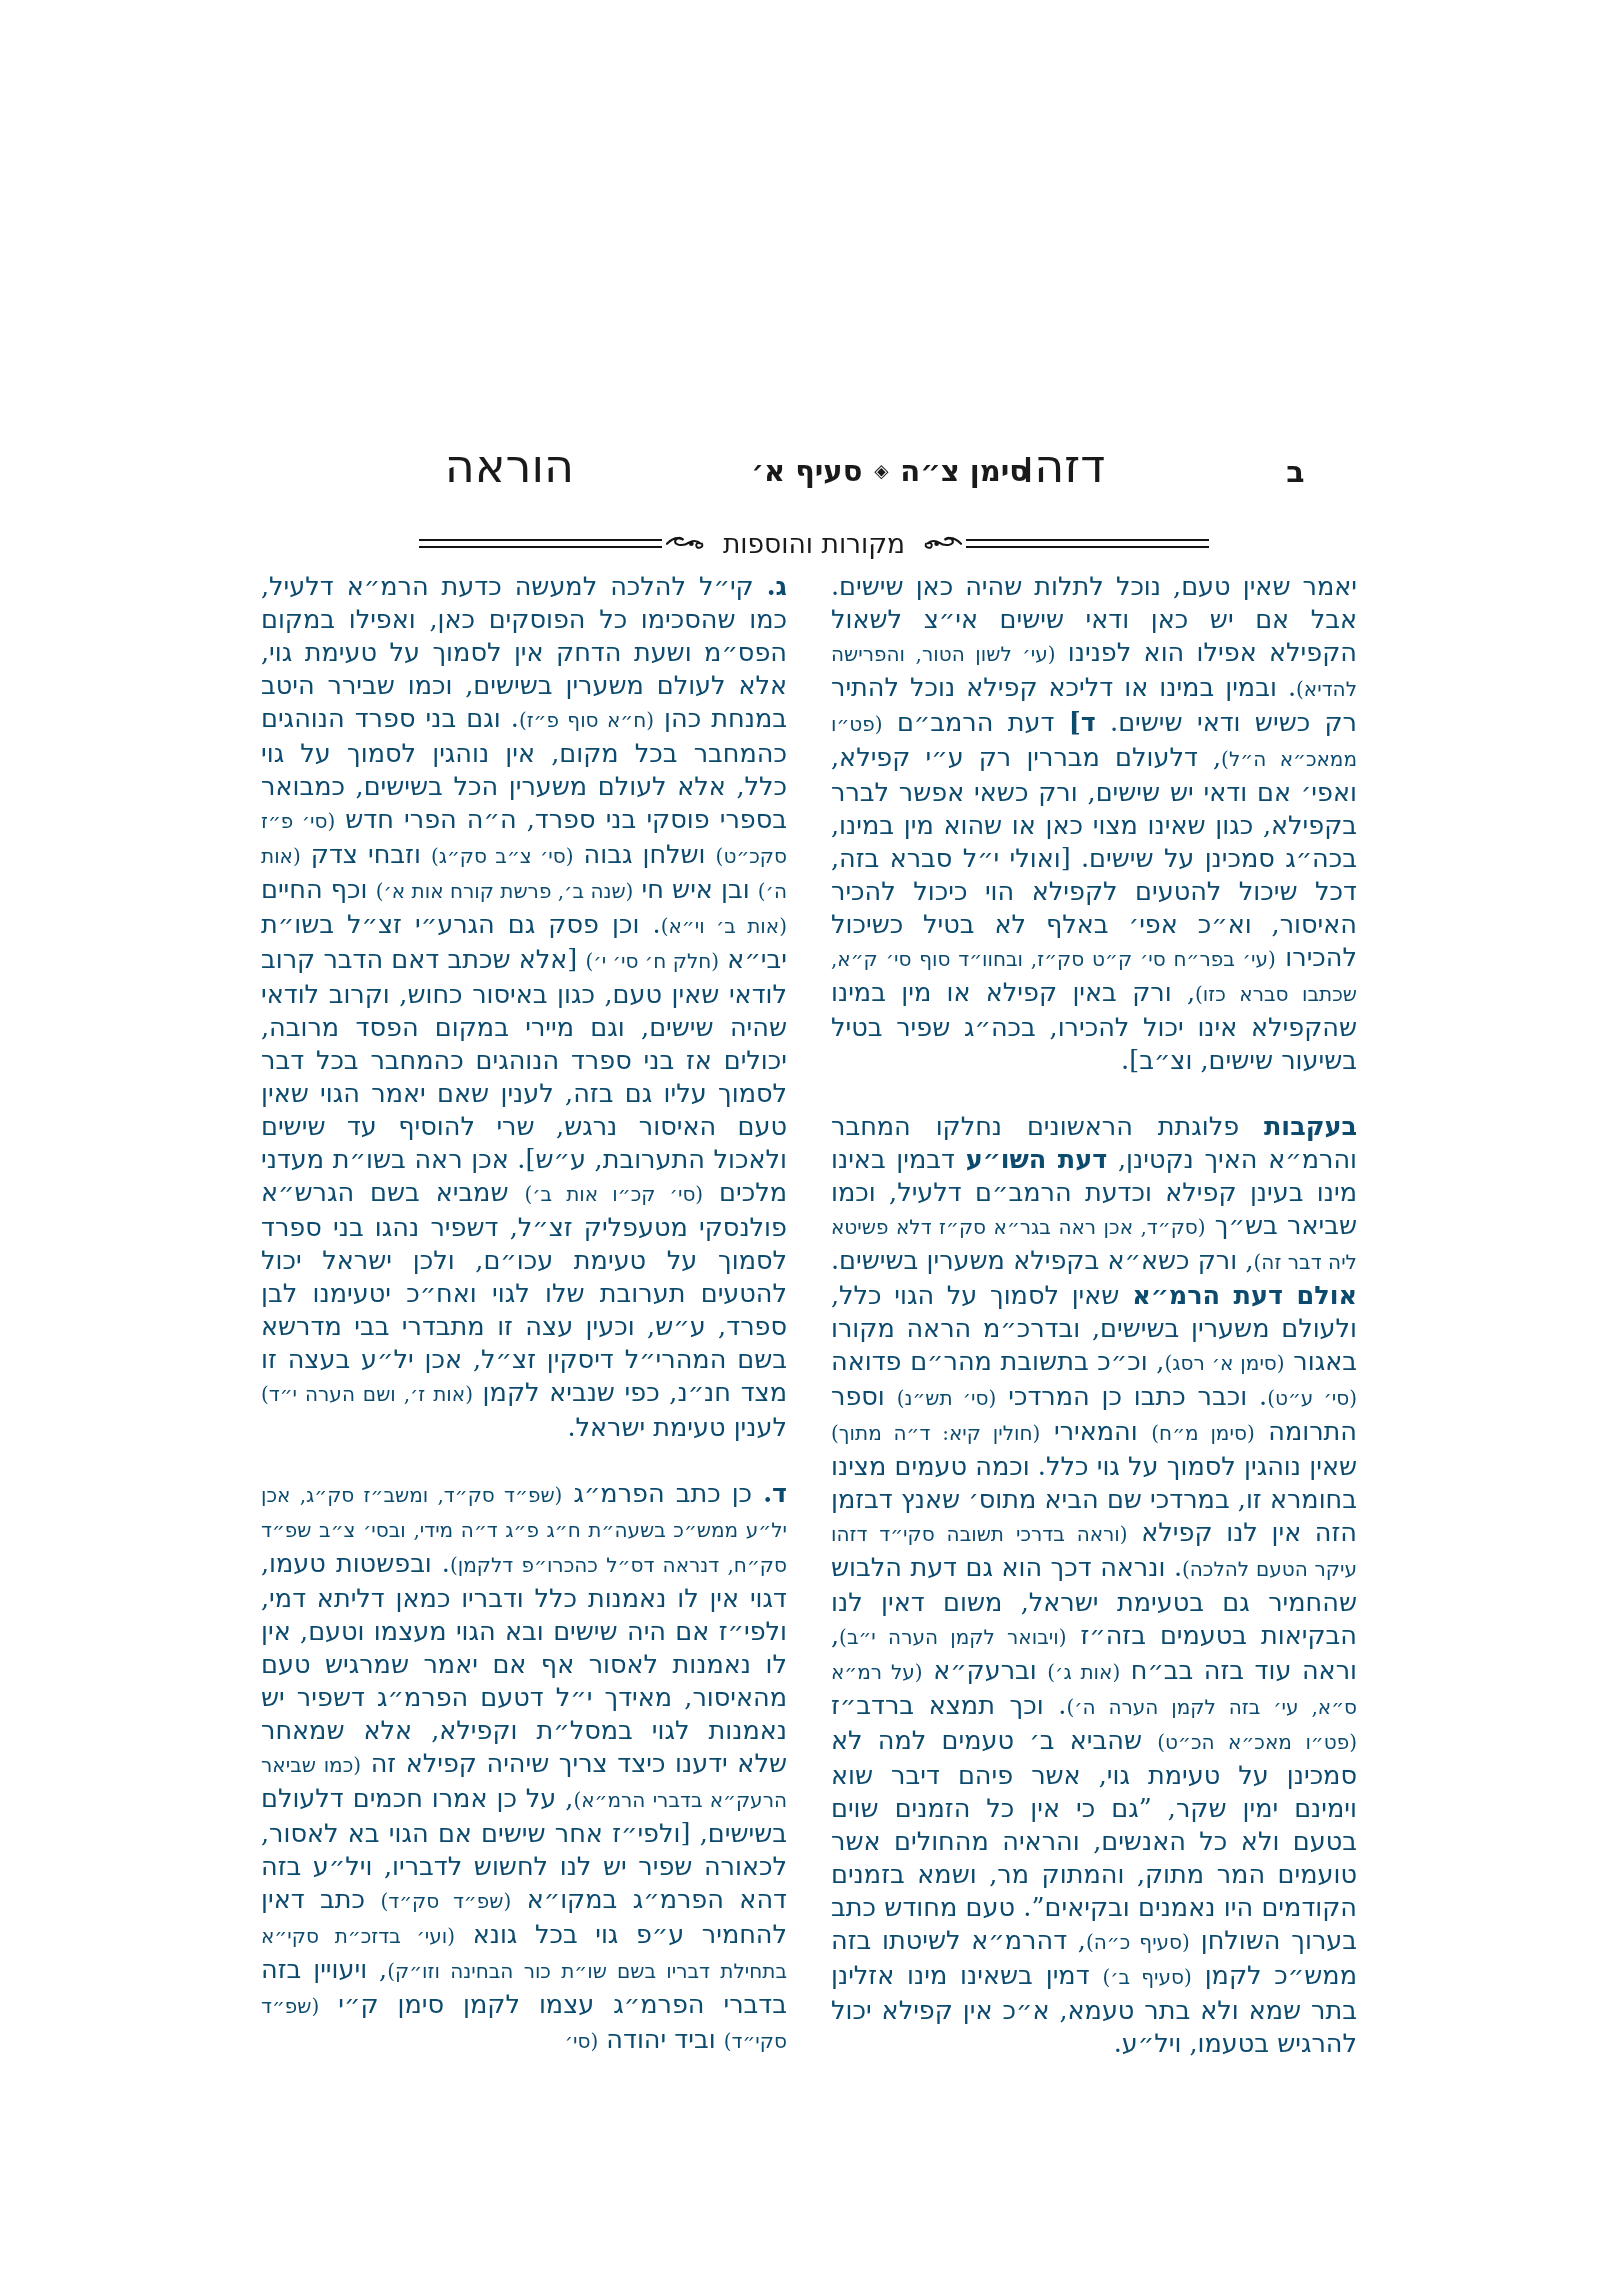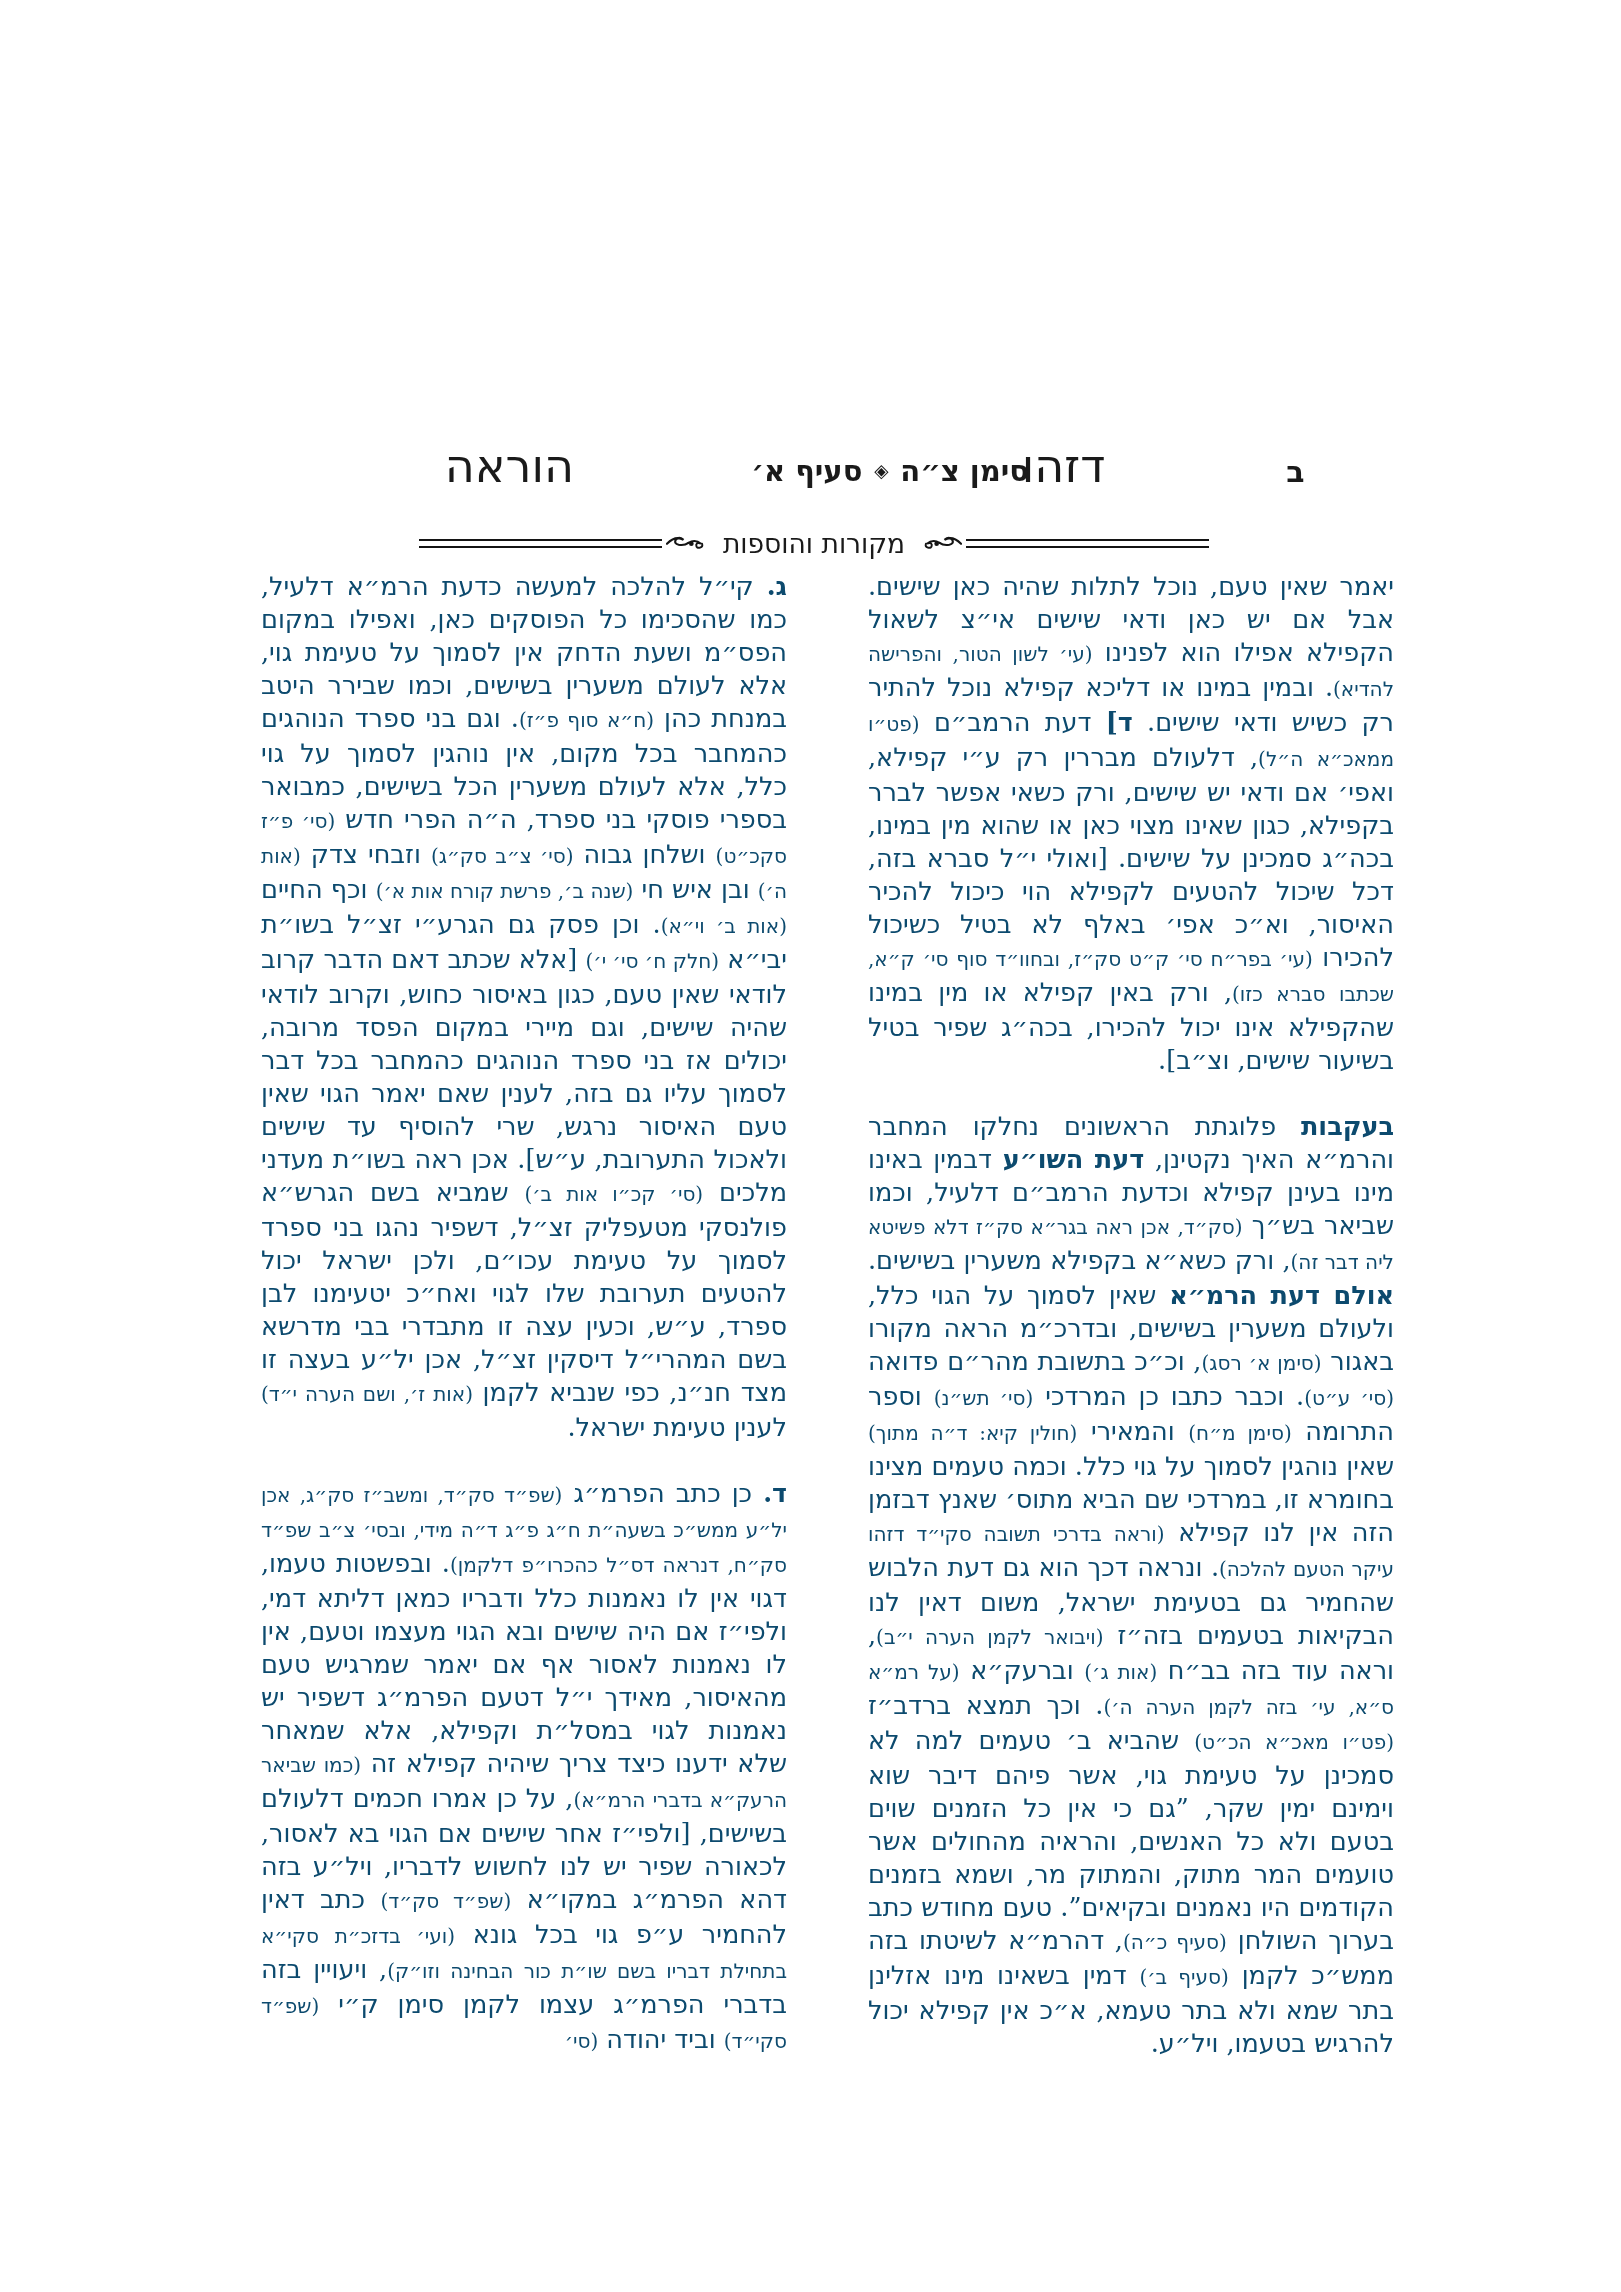--- a/index.html
+++ b/index.html
@@ -45,21 +45,21 @@
   }
   .flourish{display:flex;align-items:center;margin:0 3.9px;}
   .flourish.mirrored svg{transform:scaleX(-1);}
   
   .col{
     position:absolute;top:570px;width:526px;
     direction:rtl;text-align:justify;
     font-size:25.5px;line-height:33px;
     color:#0c4a6e;
   }
-  .col-right{left:868px;}
+  .col-right{left:831px;}
   .col-left{left:261px;}
   .para{margin:0 0 33px 0;}
   .para b{font-weight:bold;}
   .refs{font-size:20px;}
 </style>
 </head>
 <body>
 
 <div class="page">
 

